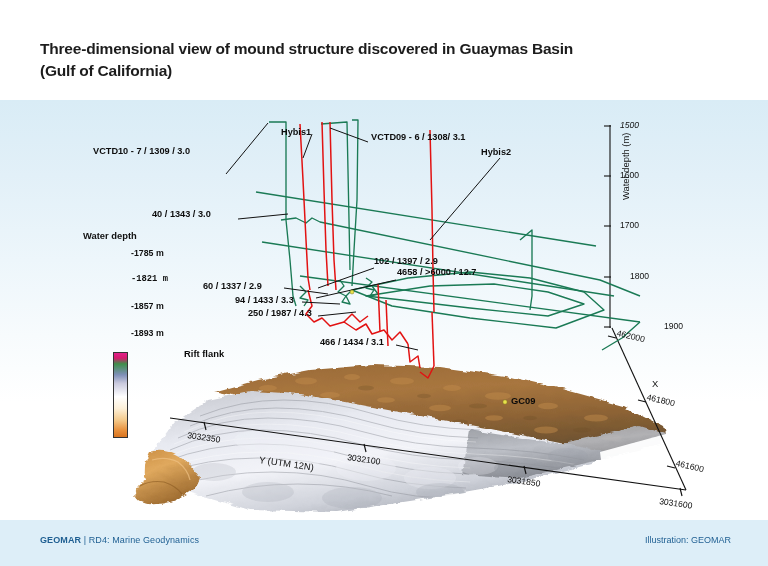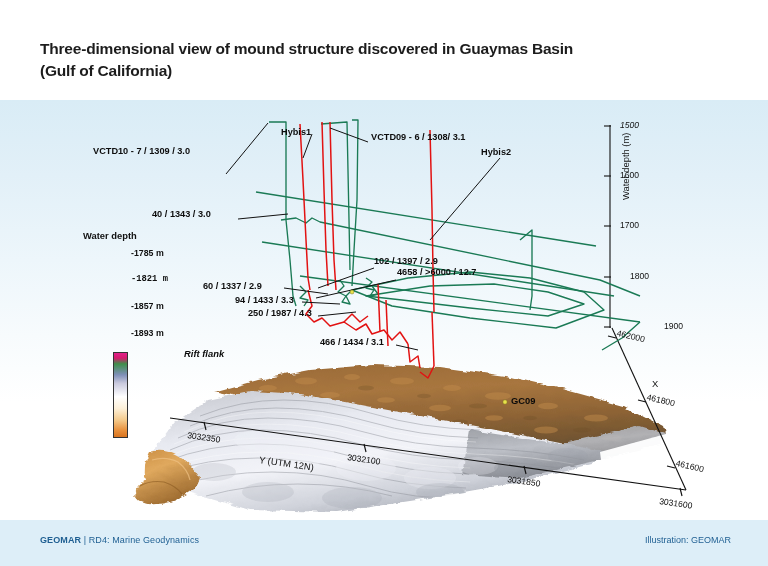--- a/index.html
+++ b/index.html
@@ -345,21 +345,21 @@
     <div class="lbl" style="left:371px;top:33px;">VCTD09 - 6 / 1308/ 3.1</div>
     <div class="lbl" style="left:481px;top:48px;">Hybis2</div>
     <div class="lbl" style="left:152px;top:110px;">40 / 1343 / 3.0</div>
     <div class="lbl" style="left:374px;top:157px;">102 / 1397 / 2.9</div>
     <div class="lbl" style="left:397px;top:168px;">4658 / &gt;6000 / 12.7</div>
     <div class="lbl" style="left:203px;top:182px;">60 / 1337 / 2.9</div>
     <div class="lbl" style="left:235px;top:196px;">94 / 1433 / 3.3</div>
     <div class="lbl" style="left:248px;top:209px;">250 / 1987 / 4.3</div>
     <div class="lbl" style="left:320px;top:238px;">466 / 1434 / 3.1</div>
 
-    <div class="terrain-lbl" style="left:184px;top:248px;font-style:italic;">Rift flank</div>
+    <div class="terrain-lbl" style="left:184px;top:248px;">Rift flank</div>
     <div class="terrain-lbl" style="left:511px;top:295px;">GC09</div>
 
     <div class="axis-num" style="left:620px;top:20px;font-style:italic;">1500</div>
     <div class="axis-num" style="left:620px;top:70px;">1600</div>
     <div class="axis-num" style="left:620px;top:120px;">1700</div>
     <div class="axis-num" style="left:620px;top:171px;margin-left:10px;">1800</div>
     <div class="axis-num" style="left:620px;top:221px;margin-left:44px;">1900</div>
     <div class="axis-title" style="left:620px;top:100px;transform:rotate(-90deg);transform-origin:left top;">Water depth (m)</div>
 
     <div class="axis-num" style="left:618px;top:228px;transform:rotate(13deg);transform-origin:left top;">462000</div>

